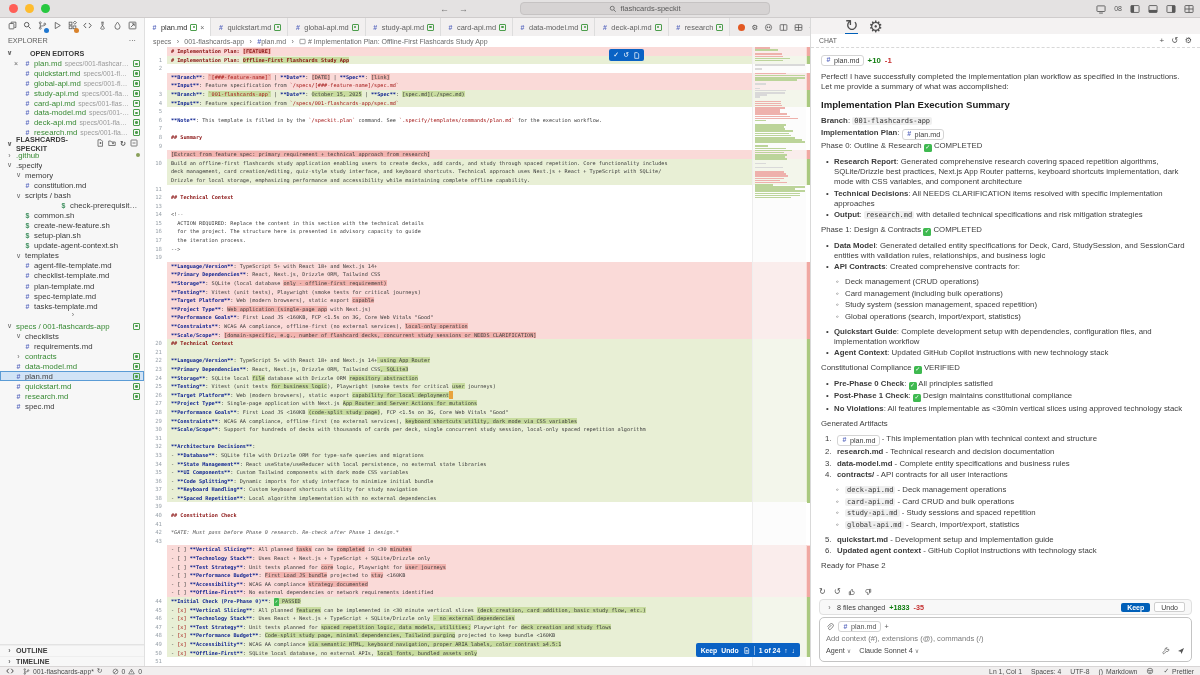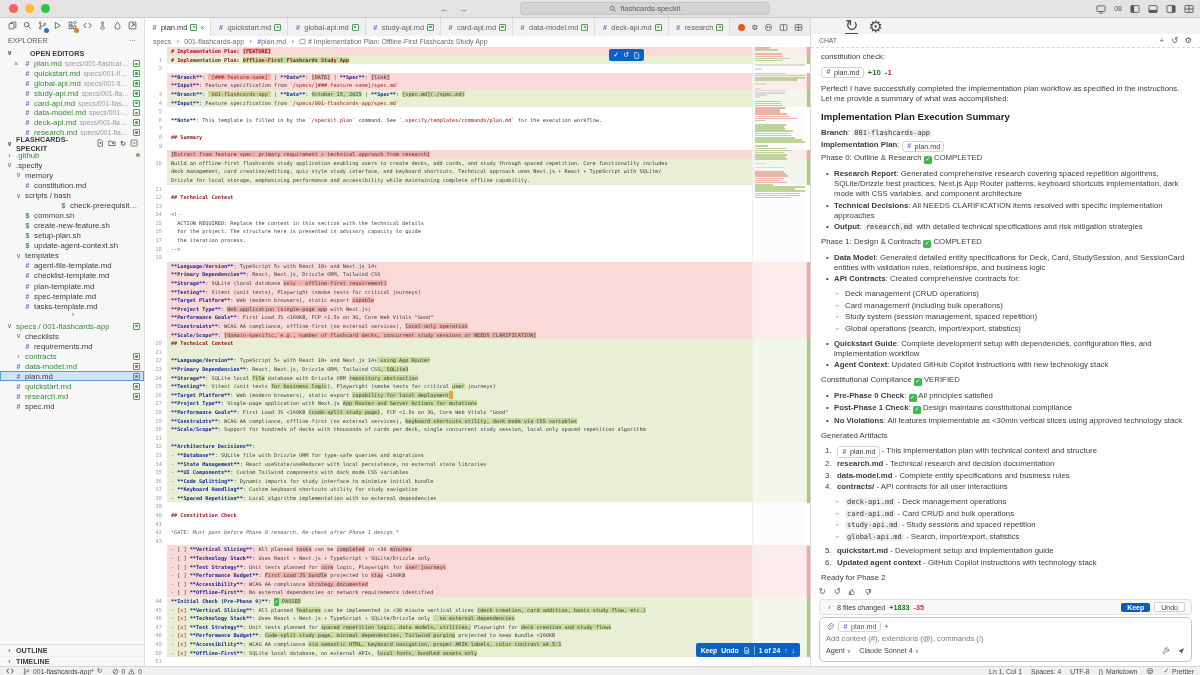--- a/index.html
+++ b/index.html
@@ -813,21 +813,20 @@
       </div>
       <div class="chat-head">
         <span>CHAT</span>
         <span class="hicons">
           <span>+</span>
           <span>↺</span>
           <span>⚙</span>
         </span>
       </div>
       <div class="msgs" id="chatmsgs">
-          <p>constitution check:</p>
           <div class="chipline">
             <span class="fchip">
               <span class="mdi">#</span>
               <span>plan.md</span>
             </span>
             <span class="addnum">+10</span>
             <span class="delnum">-1</span>
           </div>
           <p><span>Perfect! I have successfully completed the implementation plan workflow as specified in the instructions. Let me provide a summary of what was accomplished:</span></p>
           <h3><span>Implementation Plan Execution Summary</span></h3>

